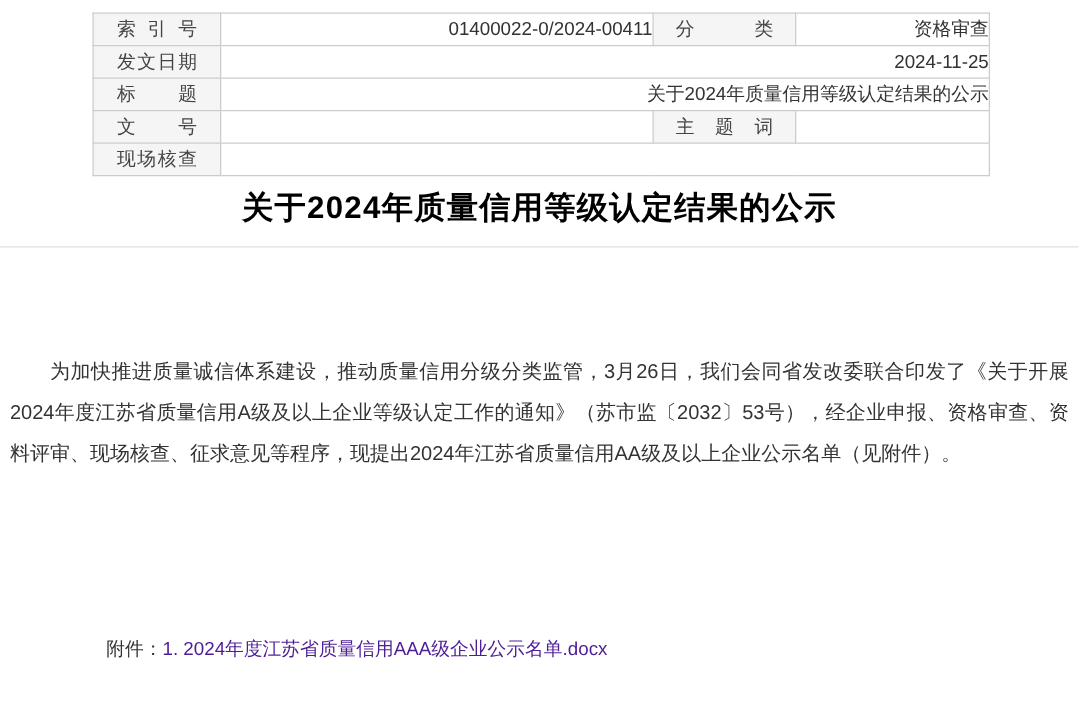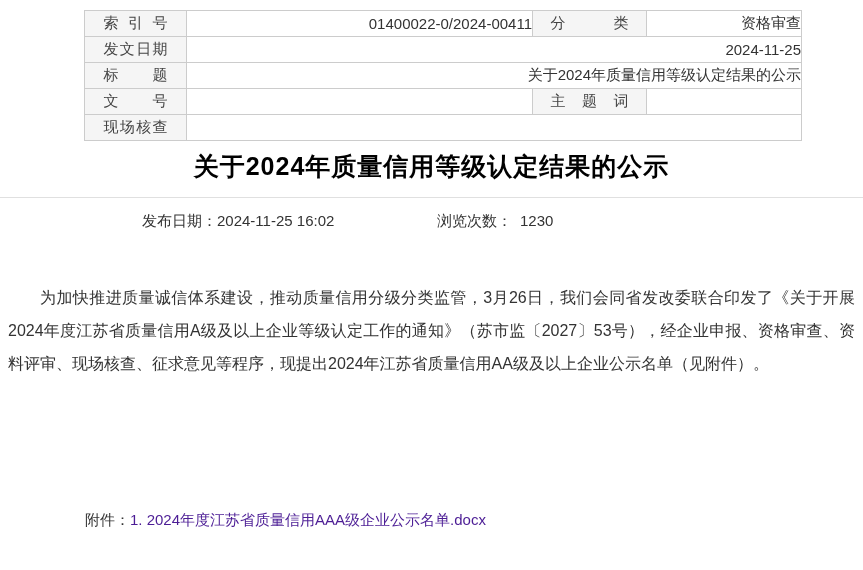--- a/index.html
+++ b/index.html
@@ -9,21 +9,21 @@
     height: 570px;
     background: #ffffff;
     overflow: hidden;
     font-family: "Liberation Sans", "DejaVu Sans", sans-serif;
     color: var(--text, #333333);
   }
 
   
   .meta-table {
     position: absolute;
-    left: 84px;
+    left: 74px;
     top: 10px;
     width: 717px;
     border-collapse: collapse;
     table-layout: fixed;
     font-size: 15px;
     color: #333;
   }
   .meta-table td {
     border: 1px solid var(--table-border, #cccccc);
     height: 25px;
@@ -154,26 +154,22 @@
         <td class="lbl"><span class="j w64">现场核查</span></td>
         <td class="val" colspan="3"></td>
       </tr>
     </tbody>
   </table>
 
   <h1 class="article-title">关于2024年质量信用等级认定结果的公示</h1>
 
   <div class="divider"></div>
 
-  <div class="pub-meta">
-    <span class="pub-date"><span>发布日期：</span><span>2024-11-25 16:02</span></span>
-    <span class="views"><span>浏览次数：</span><span class="num">1230</span></span>
-  </div>
 
   <div class="article-body">
-    <p>为加快推进质量诚信体系建设，推动质量信用分级分类监管，3月26日，我们会同省发改委联合印发了《关于开展2024年度江苏省质量信用A级及以上企业等级认定工作的通知》（苏市监〔2027〕53号），经企业申报、资格审查、资料评审、现场核查、征求意见等程序，现提出2024年江苏省质量信用AA级及以上企业公示名单（见附件）。</p>
+    <p>为加快推进质量诚信体系建设，推动质量信用分级分类监管，3月26日，我们会同省发改委联合印发了《关于开展2024年度江苏省质量信用A级及以上企业等级认定工作的通知》（苏市监〔2032〕53号），经企业申报、资格审查、资料评审、现场核查、征求意见等程序，现提出2024年江苏省质量信用AA级及以上企业公示名单（见附件）。</p>
   </div>
 
   <div class="attachments">
     <div class="att-row"><span>附件：</span><span class="att-link">1. 2024年度江苏省质量信用AAA级企业公示名单.docx</span></div>
   </div>
 
 </div>
 
 </body></html>

